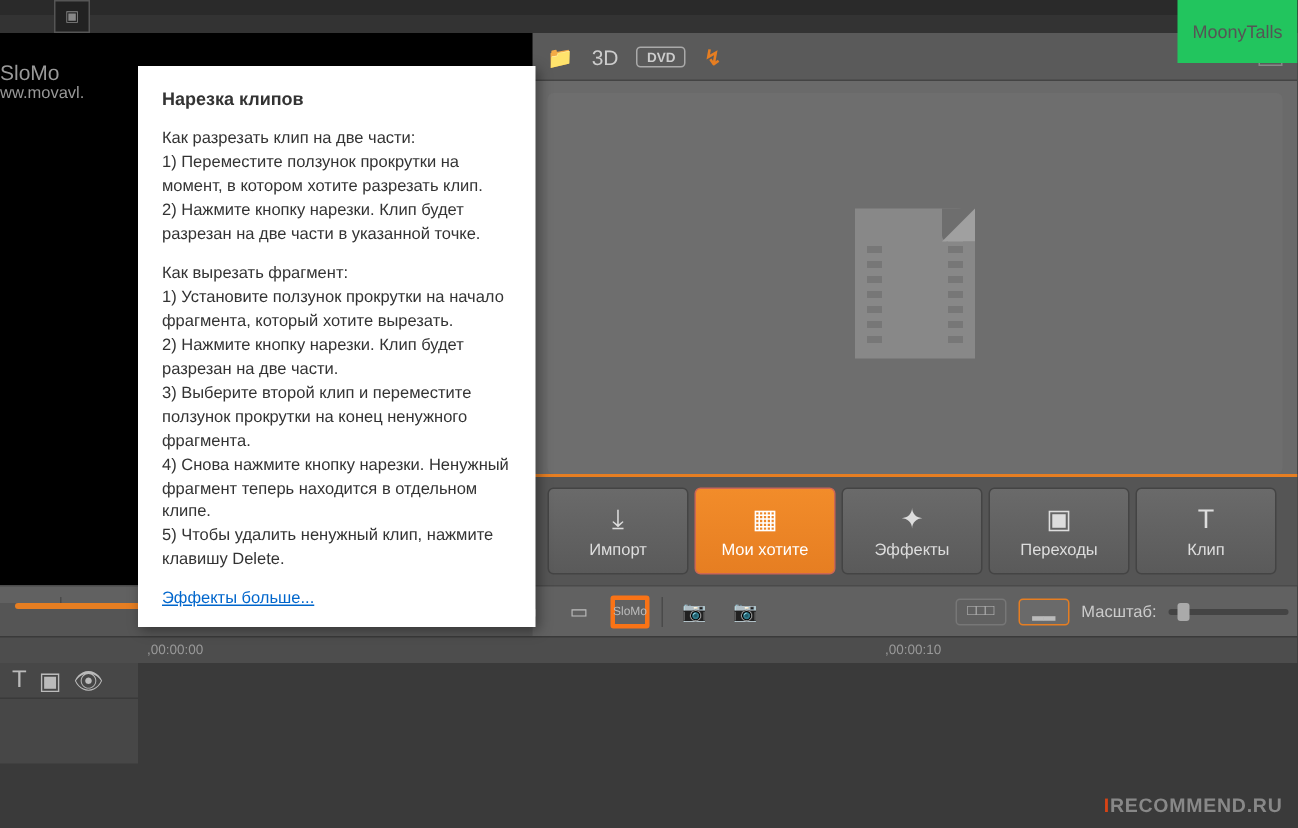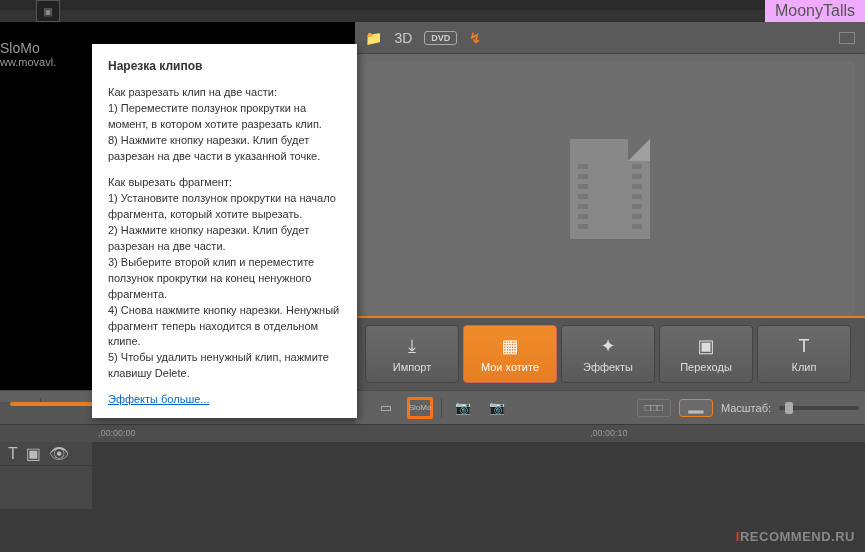--- a/index.html
+++ b/index.html
@@ -1,21 +1,21 @@
 <!DOCTYPE html>
 <html><head>
 <meta charset="utf-8">
 <style>
 * { margin: 0; padding: 0; box-sizing: border-box; }
 body { width: 865px; height: 552px; background: #3a3a3a; font-family: Arial, sans-serif; overflow: hidden; position: relative; }
 
 .topbar { height: 10px; background: #2a2a2a; display: flex; }
 .menu-row { height: 12px; background: #333; color: #aaa; font-size: 9px; padding: 0 10px; }
 
-.watermark-tr { position: absolute; top: 0; right: 0; background: #f0abfc; color: #555; font-size: 16px; padding: 2px 10px; z-index: 50; }
+.watermark-tr { position: absolute; top: 0; right: 0; background: #22c55e; color: #555; font-size: 12px; padding: 14px 10px; z-index: 50; }
 .watermark-br { position: absolute; bottom: 8px; right: 10px; color: #888; font-size: 13px; font-weight: bold; z-index: 50; letter-spacing: 0.5px; }
 .watermark-br .i { color: #d84315; }
 
 .main-row { display: flex; height: 368px; }
 .preview { width: 355px; background: #000; position: relative; }
 .brand { position: absolute; top: 18px; left: 0; color: #999; font-size: 11px; }
 .brand .big { font-size: 14px; }
 .preview-text { position: absolute; right: 4px; bottom: 40px; color: #aaa; font-size: 9px; text-align: right; }
 
 .tooltip { position: absolute; top: 44px; left: 48px; width: 265px; background: #fff; color: #333; padding: 14px 16px 10px; font-size: 11px; line-height: 1.45; z-index: 40; box-shadow: 2px 2px 8px rgba(0,0,0,0.4); margin-left: 44px; }
@@ -174,21 +174,21 @@
     <div class="track-h big">
       <div class="thumb">▣</div>
     </div>
   </div>
 </div>
 
 <div class="tooltip">
   <h3>Нарезка клипов</h3>
   <p style="white-space:pre-line">Как разрезать клип на две части:
 1) Переместите ползунок прокрутки на момент, в котором хотите разрезать клип.
-8) Нажмите кнопку нарезки. Клип будет разрезан на две части в указанной точке.</p>
+2) Нажмите кнопку нарезки. Клип будет разрезан на две части в указанной точке.</p>
   <p style="white-space:pre-line">Как вырезать фрагмент:
 1) Установите ползунок прокрутки на начало фрагмента, который хотите вырезать.
 2) Нажмите кнопку нарезки. Клип будет разрезан на две части.
 3) Выберите второй клип и переместите ползунок прокрутки на конец ненужного фрагмента.
 4) Снова нажмите кнопку нарезки. Ненужный фрагмент теперь находится в отдельном клипе.
 5) Чтобы удалить ненужный клип, нажмите клавишу Delete.</p>
   <a href="#">Эффекты больше...</a>
 </div>
 
 <div class="watermark-br">

